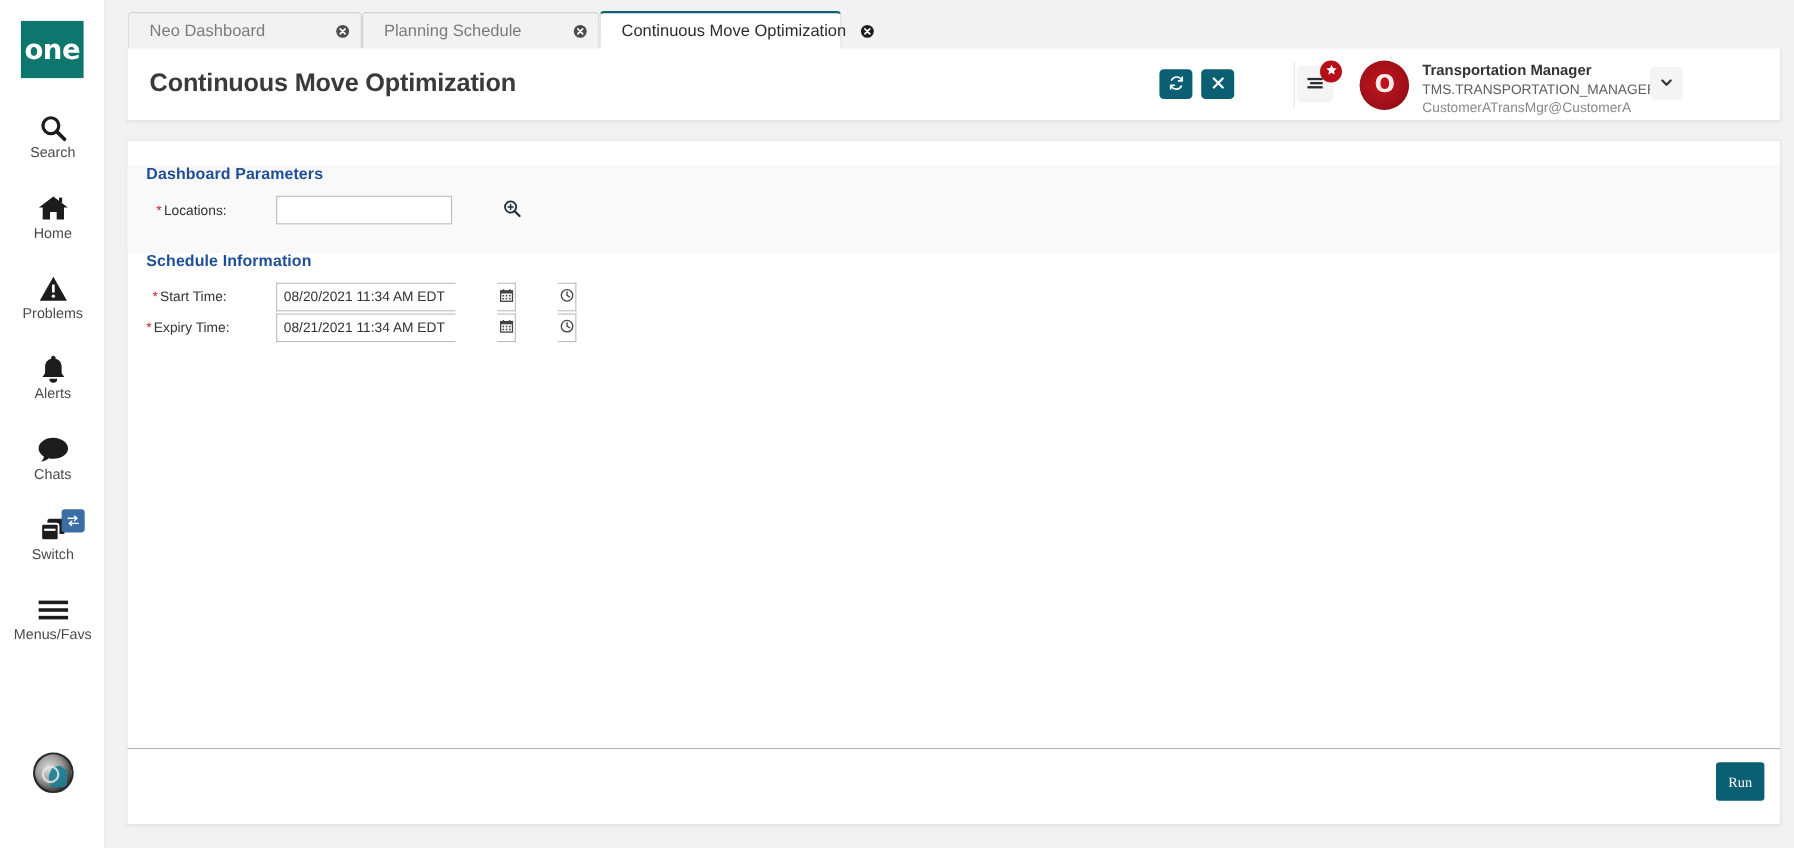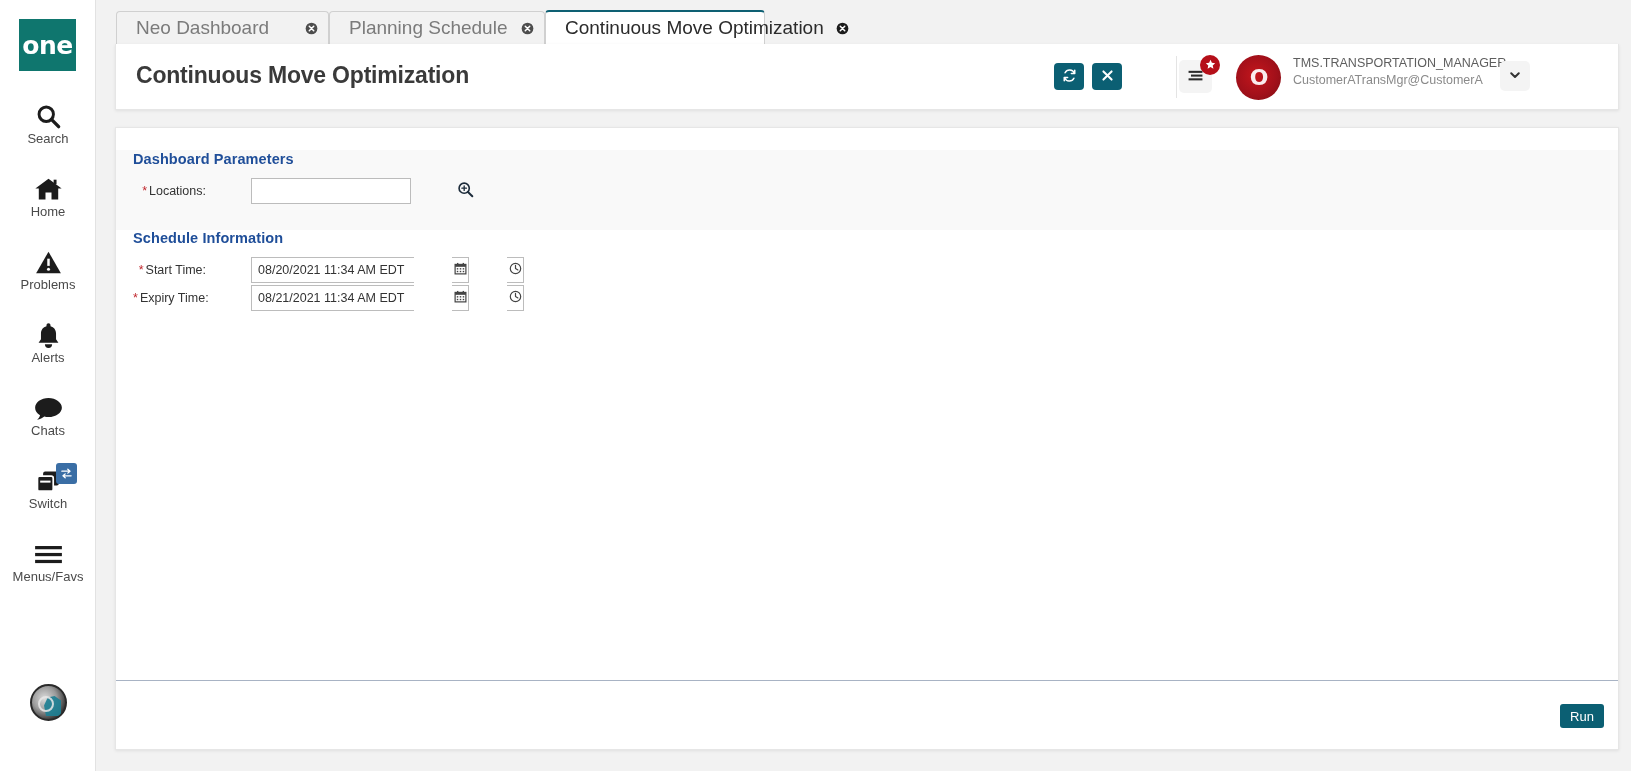--- a/index.html
+++ b/index.html
@@ -102,21 +102,21 @@
     height: 33px;
     background: #f2f2f2;
     border: 1px solid #d0d0d0;
     border-bottom: none;
     border-radius: 4px 4px 0 0;
     display: flex; align-items: center;
     padding: 0 10px 0 19px;
     cursor: pointer;
   }
   .tab .tab-label {
-    font-size: 19px;
+    font-size: 15px;
     color: #7b7b7b;
     white-space: nowrap;
     flex: 1;
   }
   .tab.active {
     background: #ffffff;
     border-color: #d0d0d0;
     border-top: 2px solid #0e6073;
     height: 34px;
     top: 10px;
@@ -292,26 +292,26 @@
     cursor: pointer; padding: 0;
   }
 
   #card-footer-divider {
     position: absolute; left: 0; bottom: 68px;
     width: 1502px; height: 1px;
     background: #a8b3c4;
   }
   #btn-run {
     position: absolute; right: 14px; bottom: 21px;
-    min-width: 44px; height: 24px;
+    min-width: 44px; height: 35px;
     background: #0b5f73;
     color: #ffffff;
     border: none; border-radius: 3px;
     font-size: 13px;
-    font-family: Liberation Sans, sans-serif;
+    font-family: Liberation Serif, serif;
     cursor: pointer;
     padding: 0 10px;
   }
 </style>
 </head>
 <body>
 
 <div id="app">
 
   <div id="sidebar">
@@ -476,20 +476,21 @@
             <path d="M6 .9 7.5 4.2l3.6.4-2.7 2.5.8 3.6L6 8.8 2.8 10.7l.8-3.6L.9 4.6l3.6-.4z" fill="#ffffff"></path>
           </svg>
       </span>
     </div>
 
     <div id="user-avatar">
       <span class="av-text">O</span>
     </div>
 
     <div class="user-info">
+      <div class="user-name">Transportation Manager</div>
       <div class="user-id">TMS.TRANSPORTATION_MANAGER</div>
       <div class="user-email">CustomerATransMgr@CustomerA</div>
     </div>
 
     <button id="user-chevron">
       <span>
         <svg width="14" height="14" viewBox="0 0 14 14">
             <path d="M3.2 5.2 7 9l3.8-3.8" fill="none" stroke="#333" stroke-width="2" stroke-linecap="round" stroke-linejoin="round"></path>
           </svg>
       </span>

